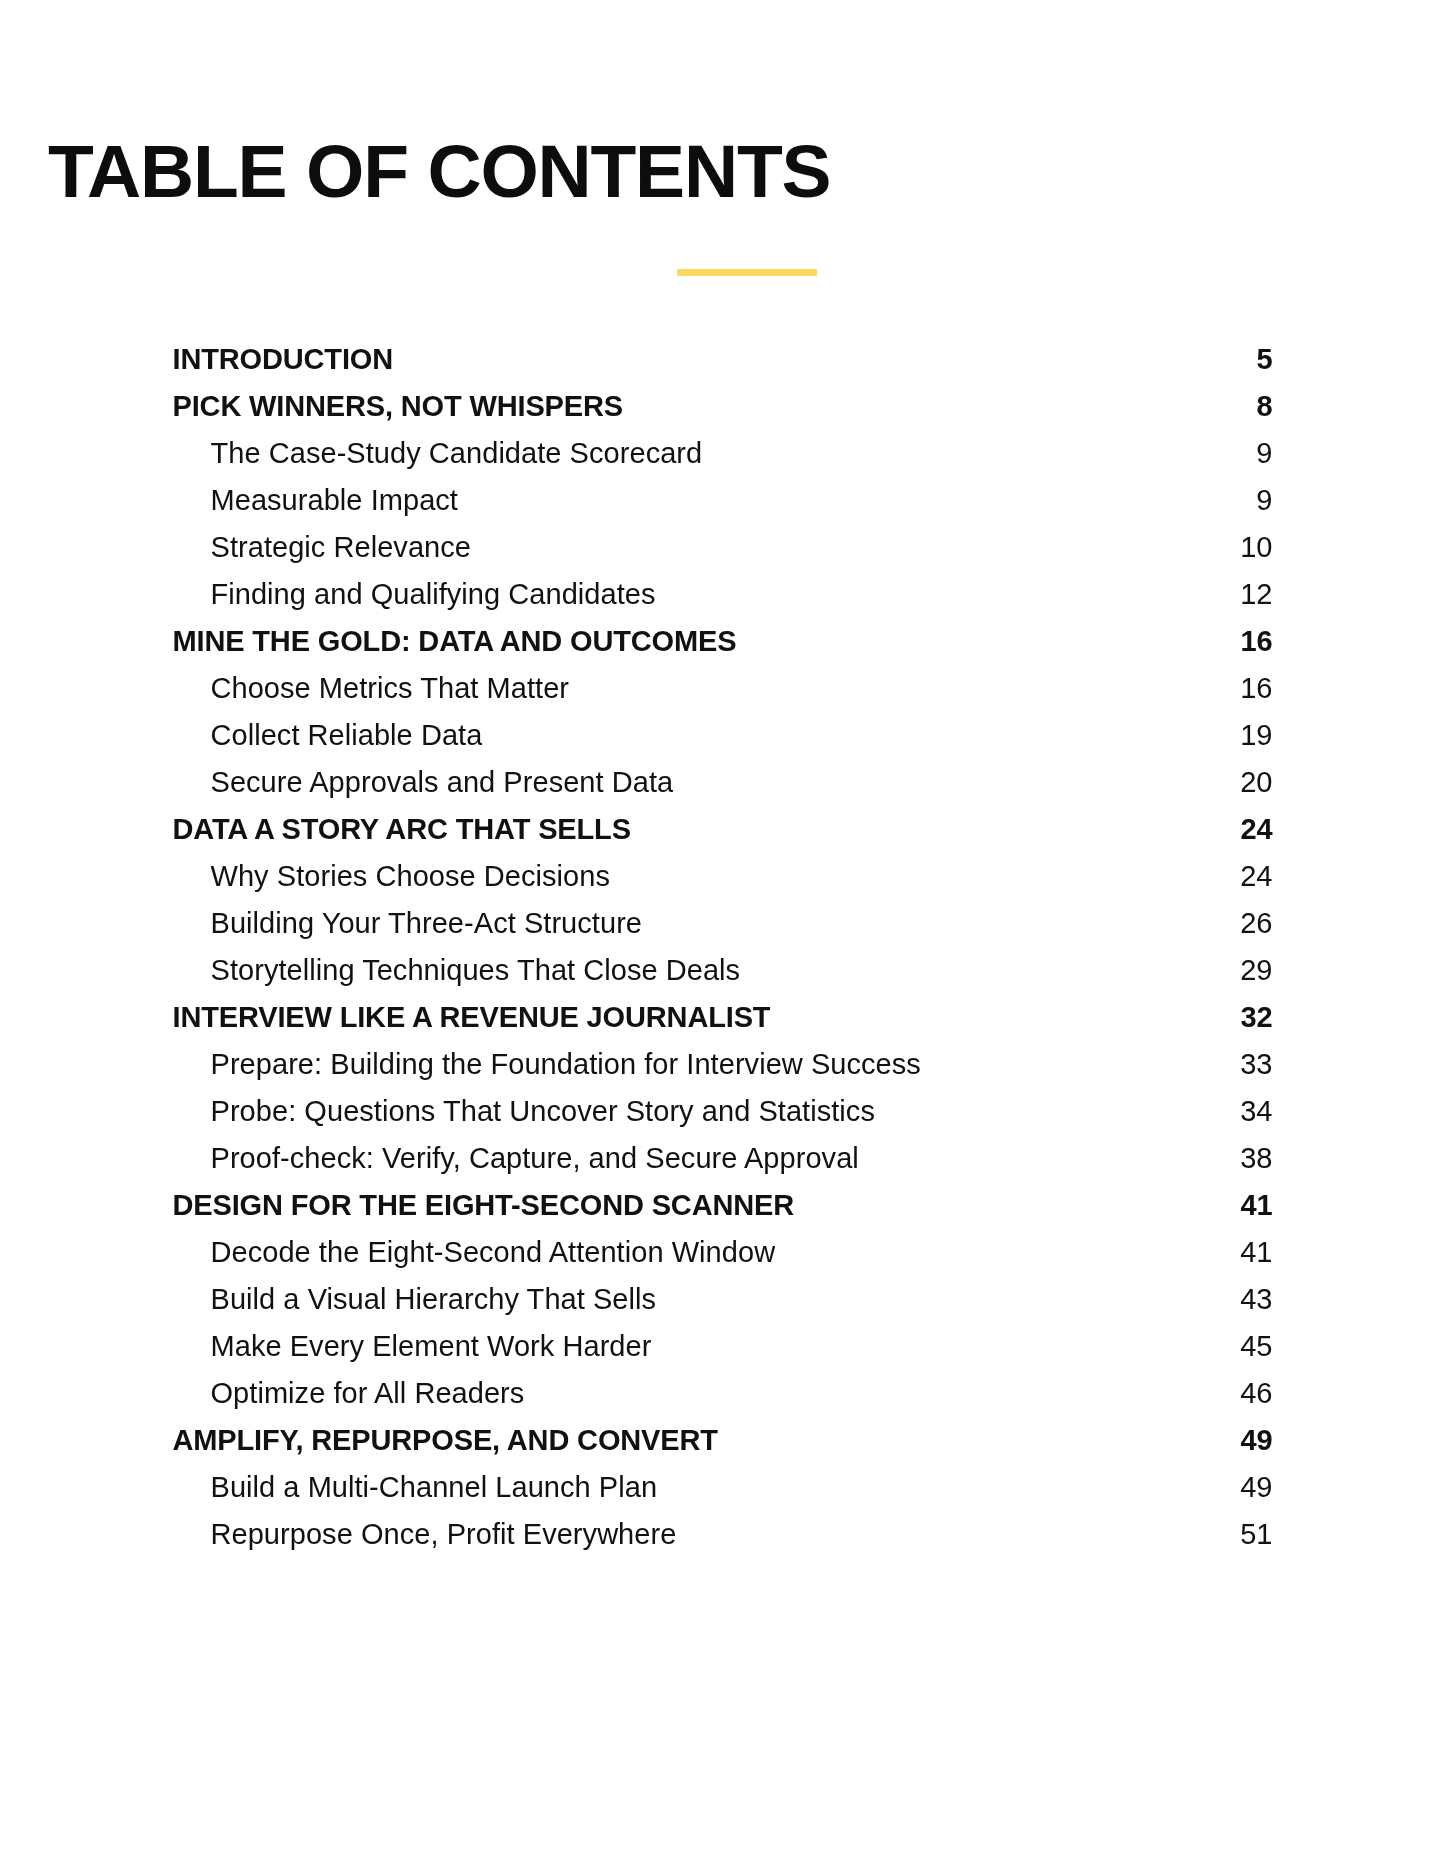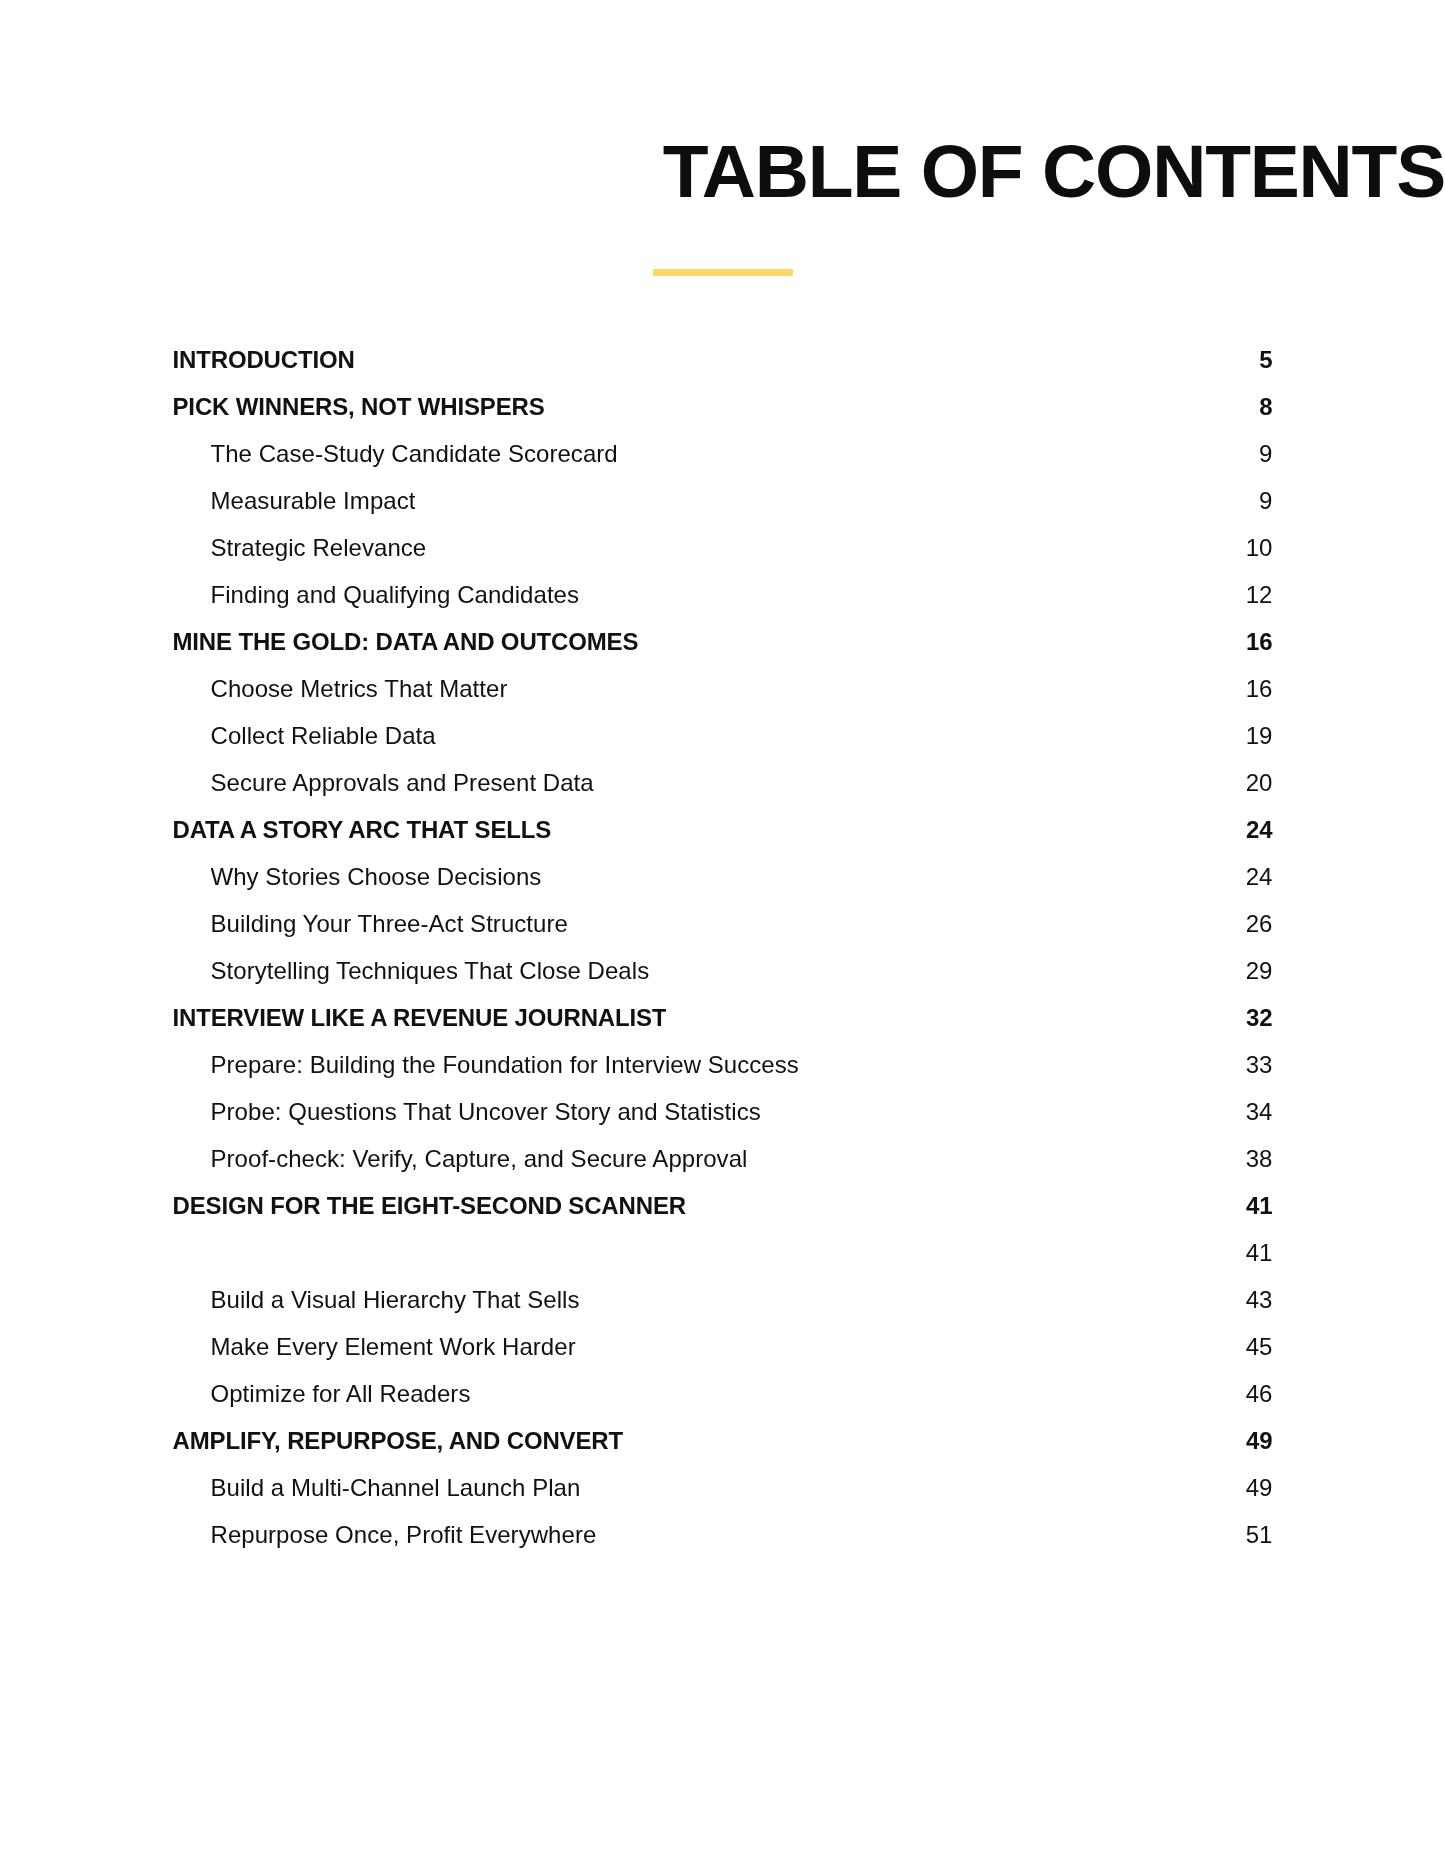--- a/index.html
+++ b/index.html
@@ -20,21 +20,22 @@
     width: 1445px;
     height: 1869px;
     background: #ffffff;
     box-sizing: border-box;
     overflow: hidden;
   }
 
   
   .title-block {
     padding-top: 132px;
-    text-align: right;
+    text-align: left;
+    padding-left: 48px;
   }
 
   .doc-title {
     font-size: 75px;
     font-weight: 700;
     letter-spacing: -1.2px;
     line-height: 1.05;
     color: #0d0d0d;
     margin: 0;
     white-space: nowrap;
@@ -59,21 +60,21 @@
     padding: 0;
     list-style: none;
     width: 1100px;      
     margin-top: 60px;
   }
 
   .toc-row {
     display: flex;
     align-items: baseline;
     height: 47px;
-    font-size: 24px;
+    font-size: 29px;
     line-height: 47px;
     color: #111111;
   }
 
   .toc-row .label {
     flex: 0 1 auto;
     white-space: nowrap;
     overflow: hidden;
     text-overflow: ellipsis;
   }
@@ -211,20 +212,21 @@
         <span class="label">Proof-check: Verify, Capture, and Secure Approval</span>
         <span class="spacer"></span>
         <span class="page-num">38</span>
       </li>
       <li class="toc-row level-1">
         <span class="label">DESIGN FOR THE EIGHT-SECOND SCANNER</span>
         <span class="spacer"></span>
         <span class="page-num">41</span>
       </li>
       <li class="toc-row level-2">
+        <span class="label">Decode the Eight-Second Attention Window</span>
         <span class="spacer"></span>
         <span class="page-num">41</span>
       </li>
       <li class="toc-row level-2">
         <span class="label">Build a Visual Hierarchy That Sells</span>
         <span class="spacer"></span>
         <span class="page-num">43</span>
       </li>
       <li class="toc-row level-2">
         <span class="label">Make Every Element Work Harder</span>

